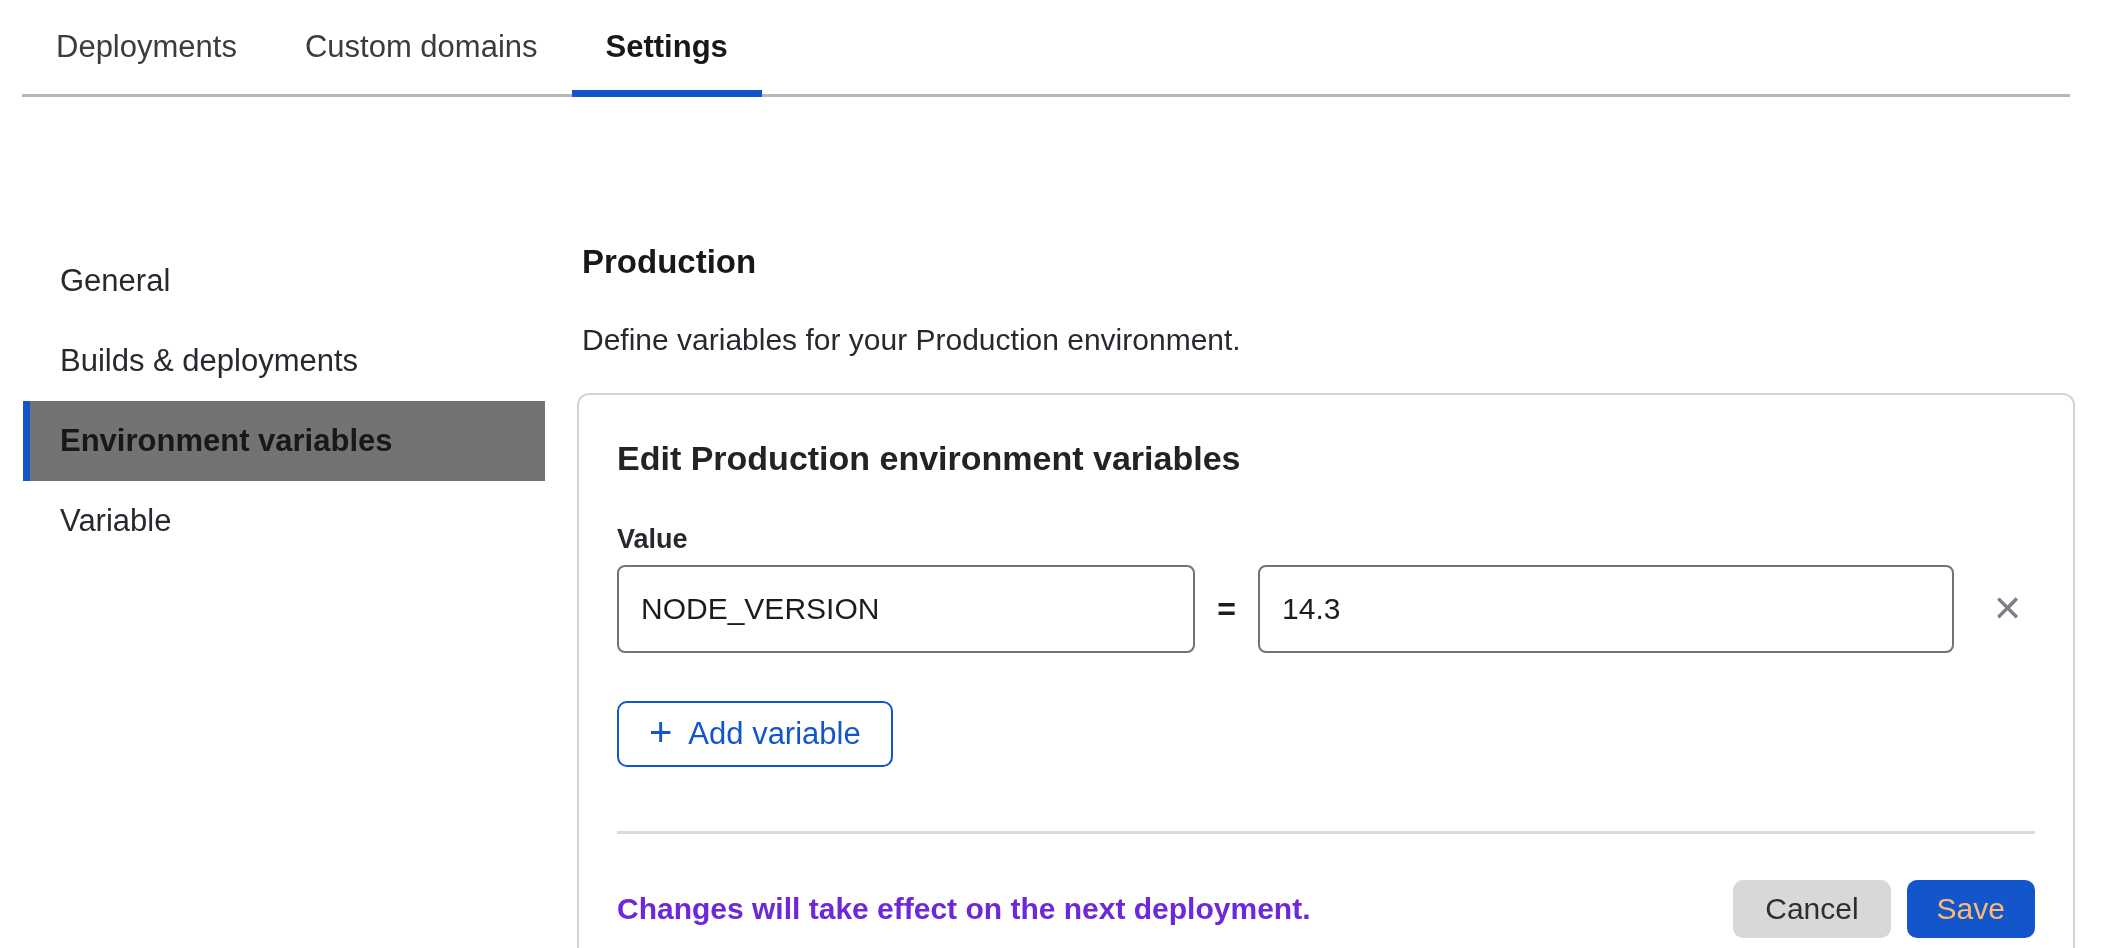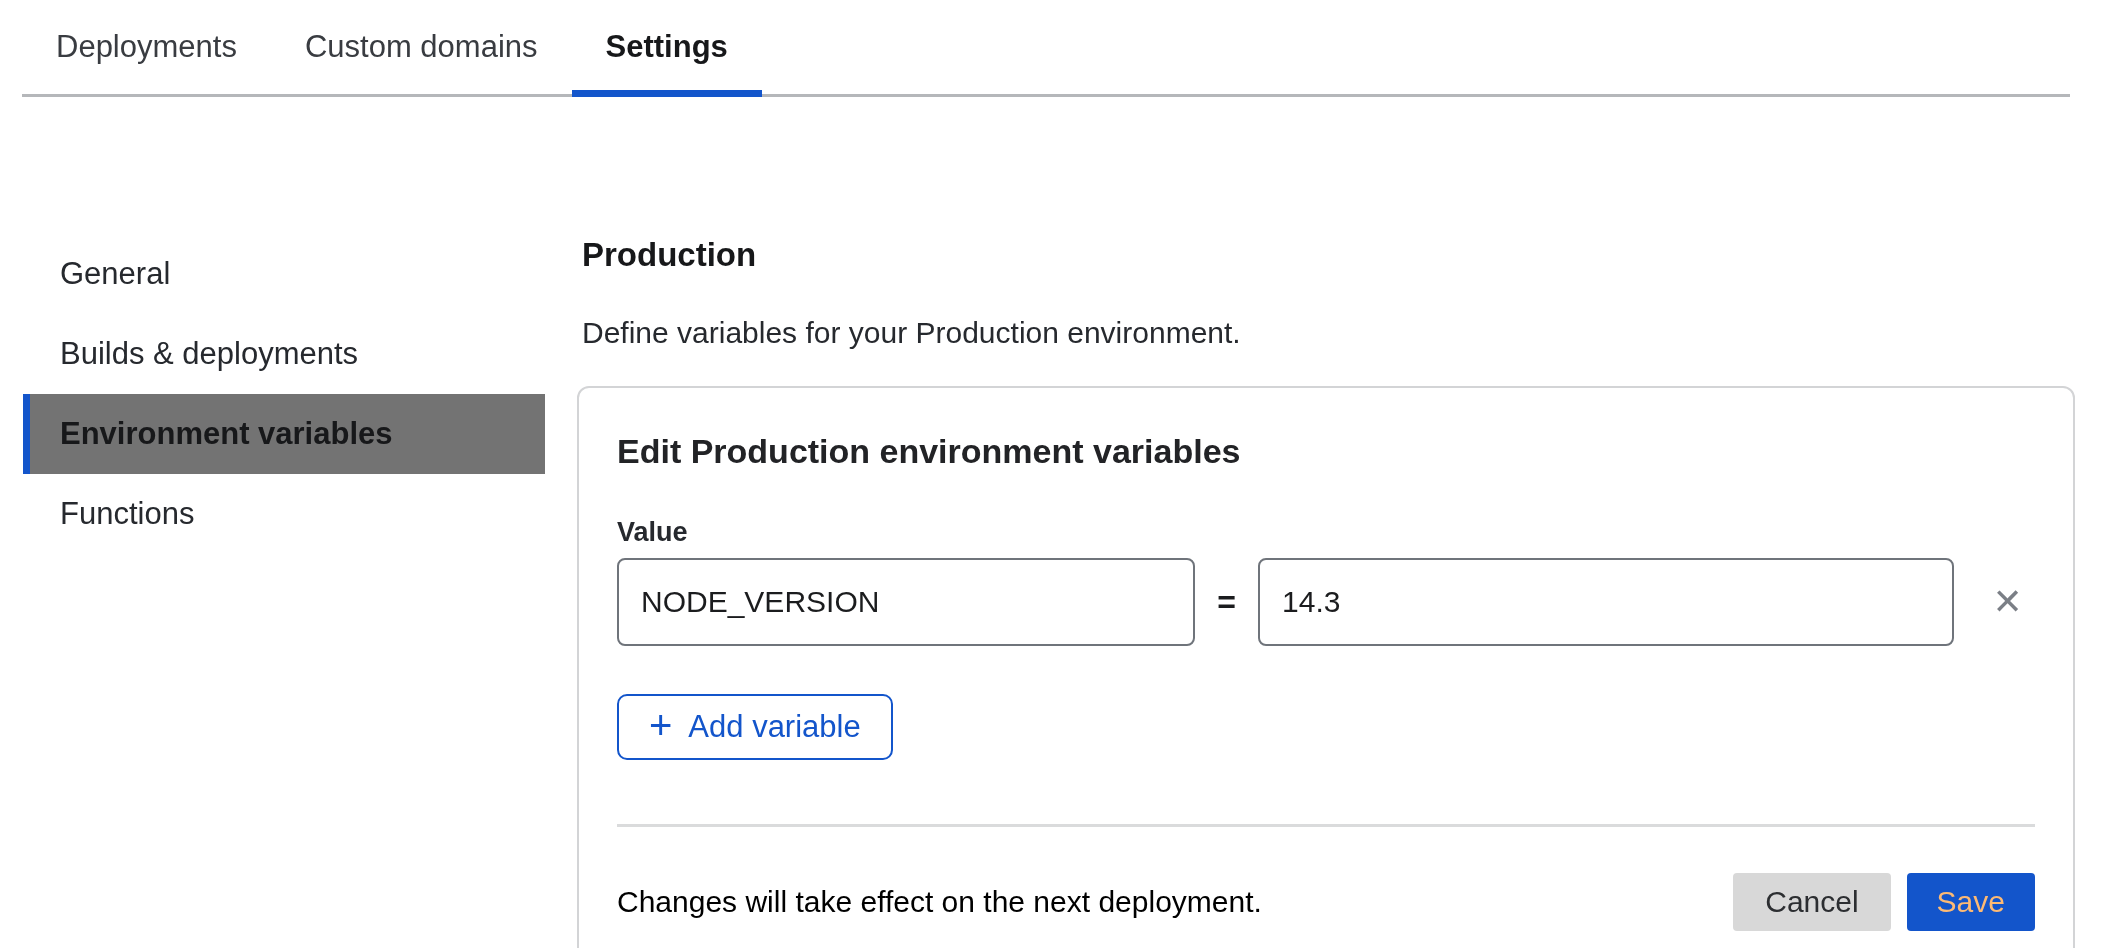--- a/index.html
+++ b/index.html
@@ -13,21 +13,21 @@
     width: 2121px;
     height: 948px;
     background: #ffffff;
     overflow: hidden;
   }
 
   
   .tabbar {
     display: flex;
     align-items: stretch;
-    margin: 0 51px 1px 22px;
+    margin: 0 51px 8px 22px;
     height: 97px;
     border-bottom: 3px solid #b5b7ba;
   }
   .tab {
     position: relative;
     display: flex;
     align-items: center;
     padding: 0 34px;
     font-size: 31px;
     color: #393c41;
@@ -177,26 +177,26 @@
     border-top: 3px solid #dadbdc;
     margin: 64px 0 0 0;
   }
 
   .card-footer {
     margin-top: 46px;
     display: flex;
     align-items: center;
     justify-content: space-between;
   }
-  .note { font-size: 30px; color: #000000; }
+  .note { font-size: 30px; color: #6d28d9; font-weight: bold; }
   .actions { display: flex; align-items: center; gap: 16px; }
   .btn {
     height: 58px;
     border: none;
-    border-radius: 4px;
+    border-radius: 10px;
     font-family: "Liberation Sans", sans-serif;
     font-size: 30px;
     cursor: pointer;
     display: inline-flex;
     align-items: center;
     justify-content: center;
   }
   .btn.cancel {
     background: #d8d8d8;
     color: #2c2e31;
@@ -218,21 +218,21 @@
     <div class="tab">Custom domains</div>
     <div class="tab active">Settings</div>
   </header>
 
   <div class="content">
 
     <nav class="sidebar">
       <div class="side-item">General</div>
       <div class="side-item">Builds &amp; deployments</div>
       <div class="side-item active">Environment variables</div>
-      <div class="side-item">Functions</div>
+      <div class="side-item">Variable</div>
     </nav>
 
     <main class="main">
       <h1>Production</h1>
       <p class="desc">Define variables for your Production environment.</p>
 
       <section class="card">
         <h2>Edit Production environment variables</h2>
 
         <div class="labels-row">

